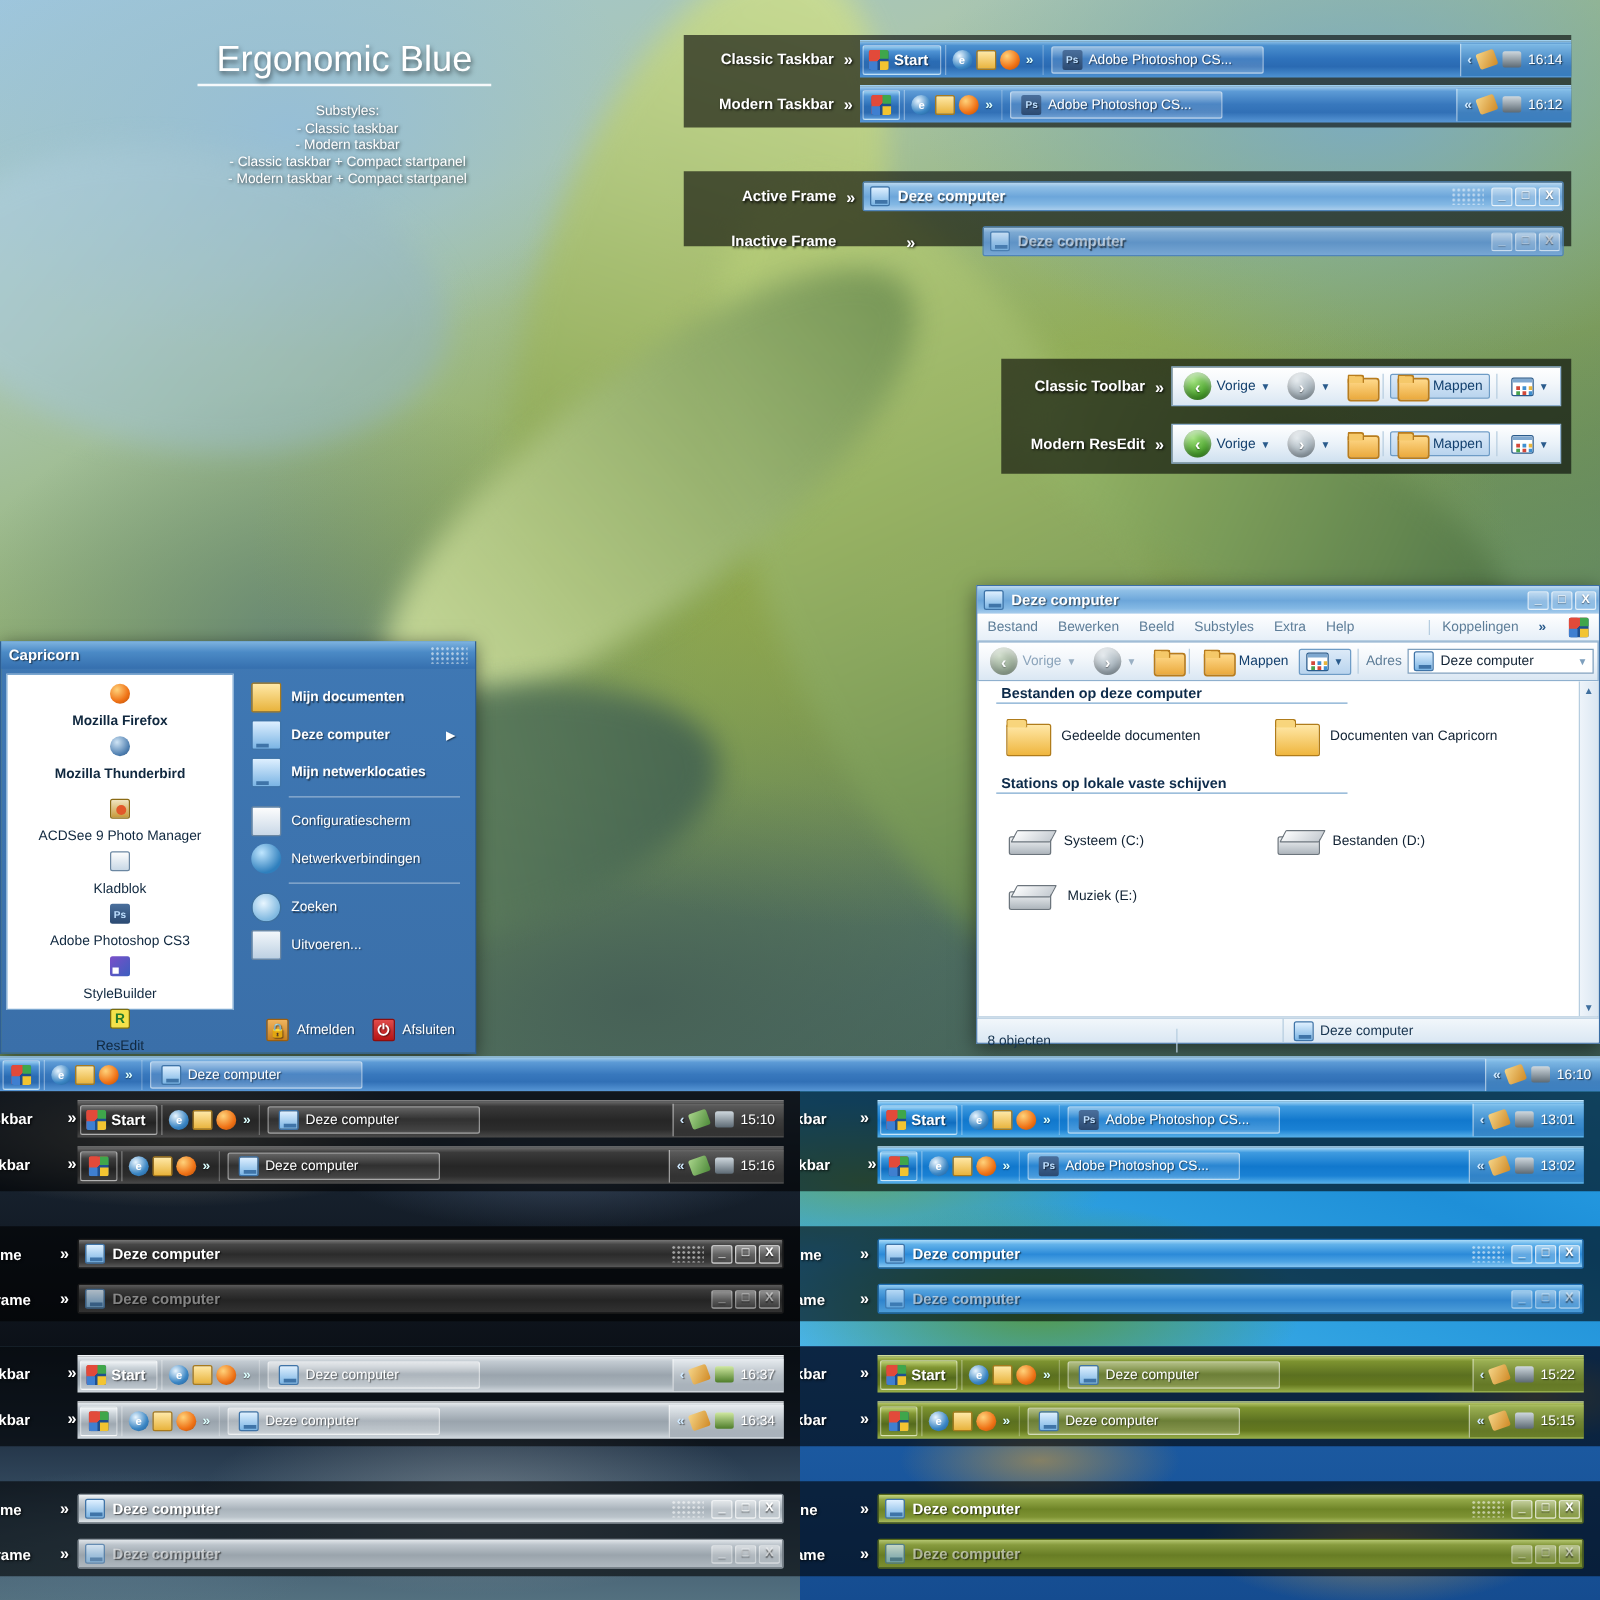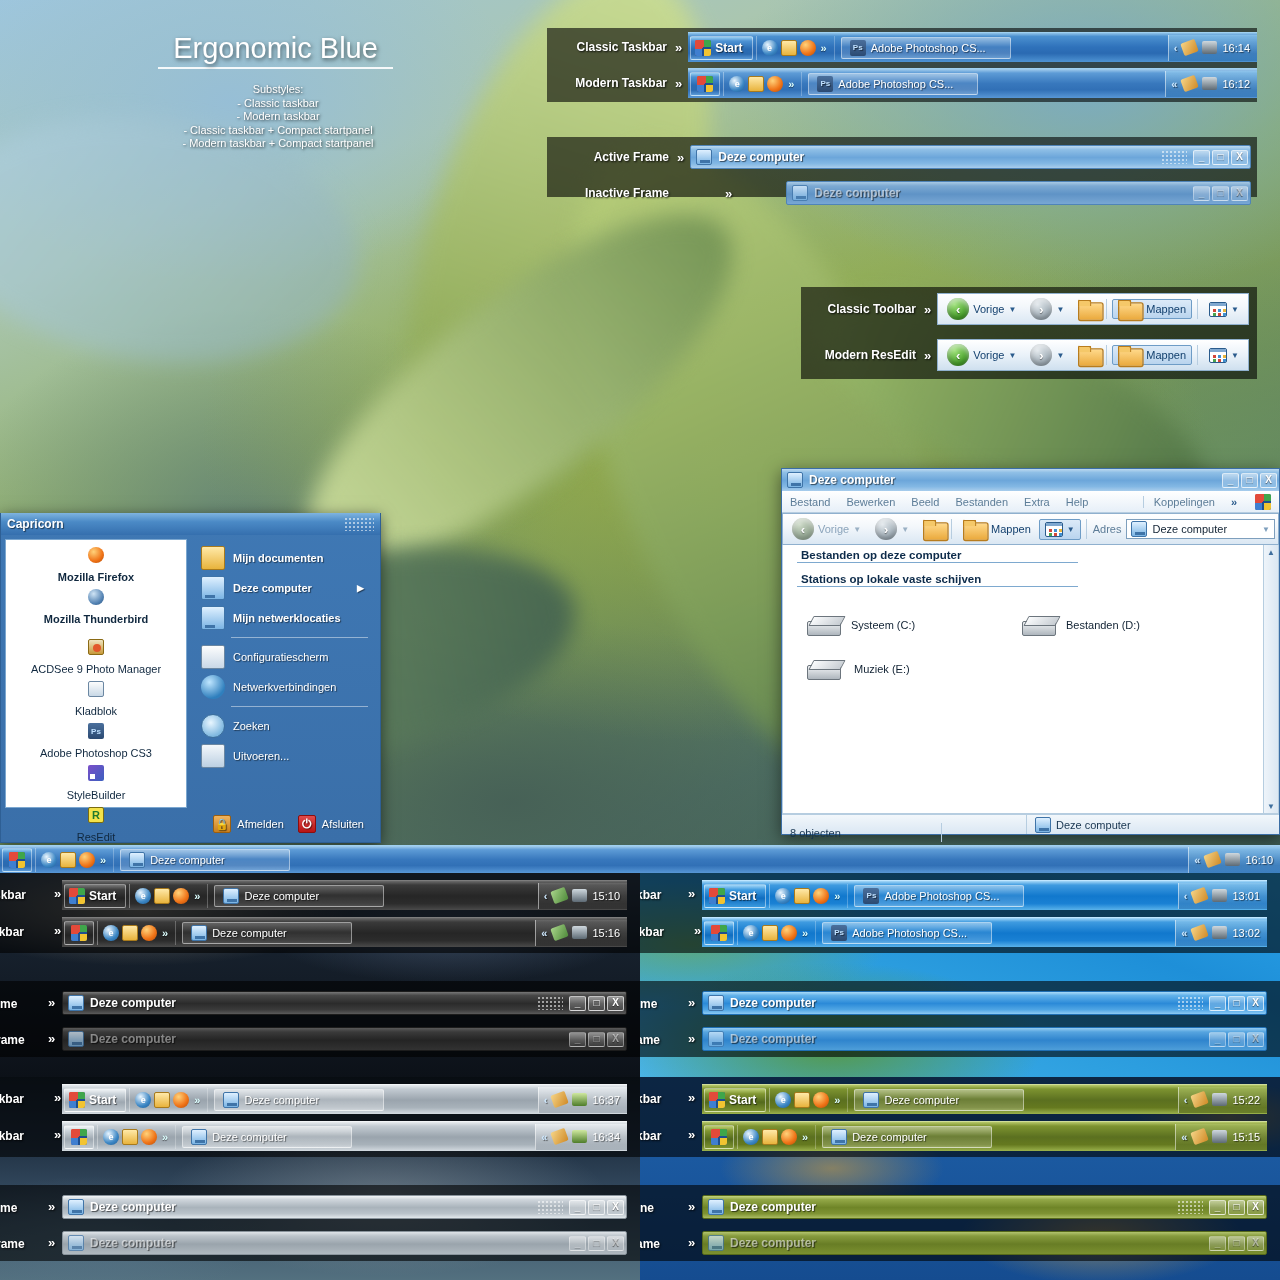--- a/index.html
+++ b/index.html
@@ -585,21 +585,21 @@
     <span class="wbtns" style="margin-left:auto;">
       <span class="wbtn">_</span>
       <span class="wbtn">□</span>
       <span class="wbtn">X</span>
     </span>
   </div>
   <div id="expmenu">
     <span>Bestand</span>
     <span>Bewerken</span>
     <span>Beeld</span>
-    <span>Bestanden</span>
+    <span>Substyles</span>
     <span>Extra</span>
     <span>Help</span>
     <span style="margin-left:auto;border-left:1px solid #b6cde0;padding-left:10px;">Koppelingen</span>
     <span style="font-weight:bold;color:#2a5b8c;">»</span>
     <span class="i16 i-start" style="margin-left:2px;">
         <i></i>
         <b></b>
       </span>
   </div>
   <div class="toolbar" id="exptoolbar">
@@ -639,20 +639,30 @@
       <span style="color:#5d7d98;">Adres</span>
       <div class="addrbox">
         <span class="i16 i-pc"></span>
         <span>Deze computer</span>
         <span class="caret" style="margin-left:auto;color:#7e9fbd;">▼</span>
       </div>
     </div>
   </div>
   <div id="expcontent">
     <div class="grouphdr">Bestanden op deze computer</div>
+    <div class="itemsgrid">
+      <div class="fileitem">
+        <span class="bigfolder"></span>
+        <span>Gedeelde documenten</span>
+      </div>
+      <div class="fileitem">
+        <span class="bigfolder"></span>
+        <span>Documenten van Capricorn</span>
+      </div>
+    </div>
     <div class="grouphdr" style="margin-top:6px;">Stations op lokale vaste schijven</div>
     <div class="itemsgrid" style="padding-top:16px;">
       <div class="fileitem" style="padding:10px 0;">
         <span class="drive"></span>
         <span>Systeem (C:)</span>
       </div>
       <div class="fileitem" style="padding:10px 0;">
         <span class="drive"></span>
         <span>Bestanden (D:)</span>
       </div>

